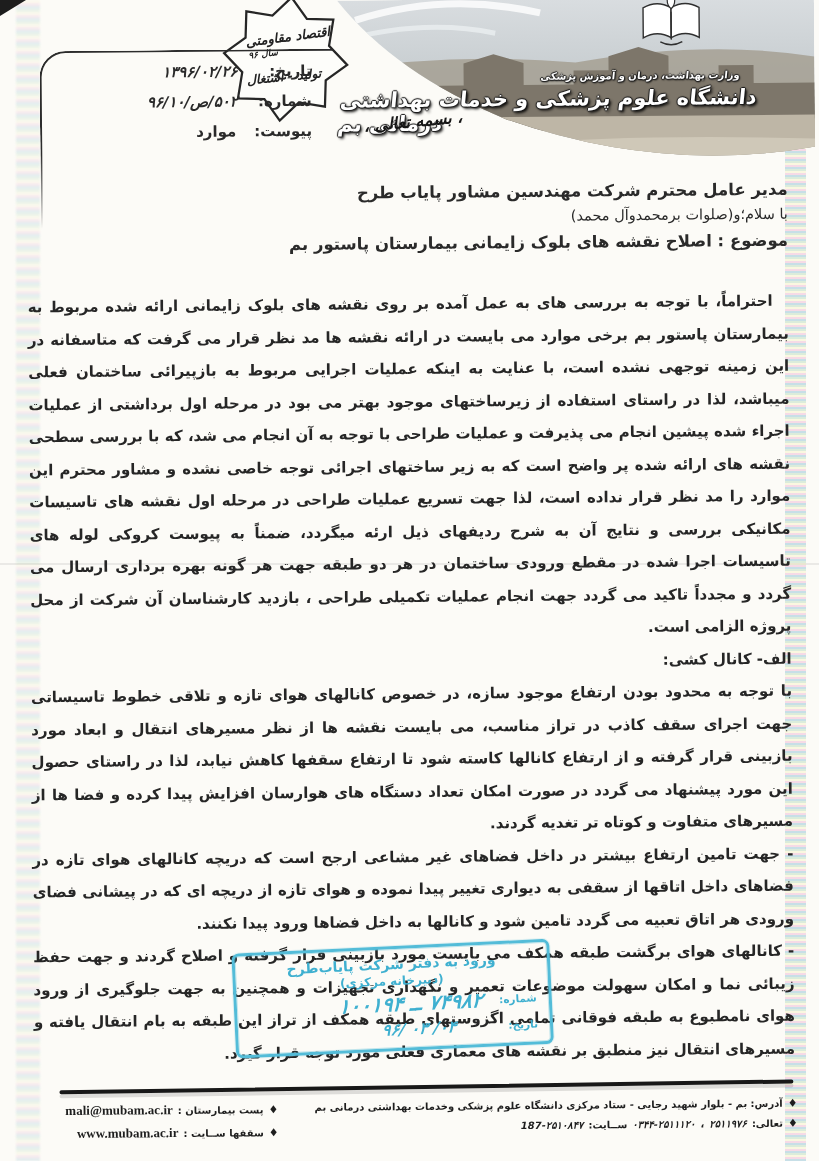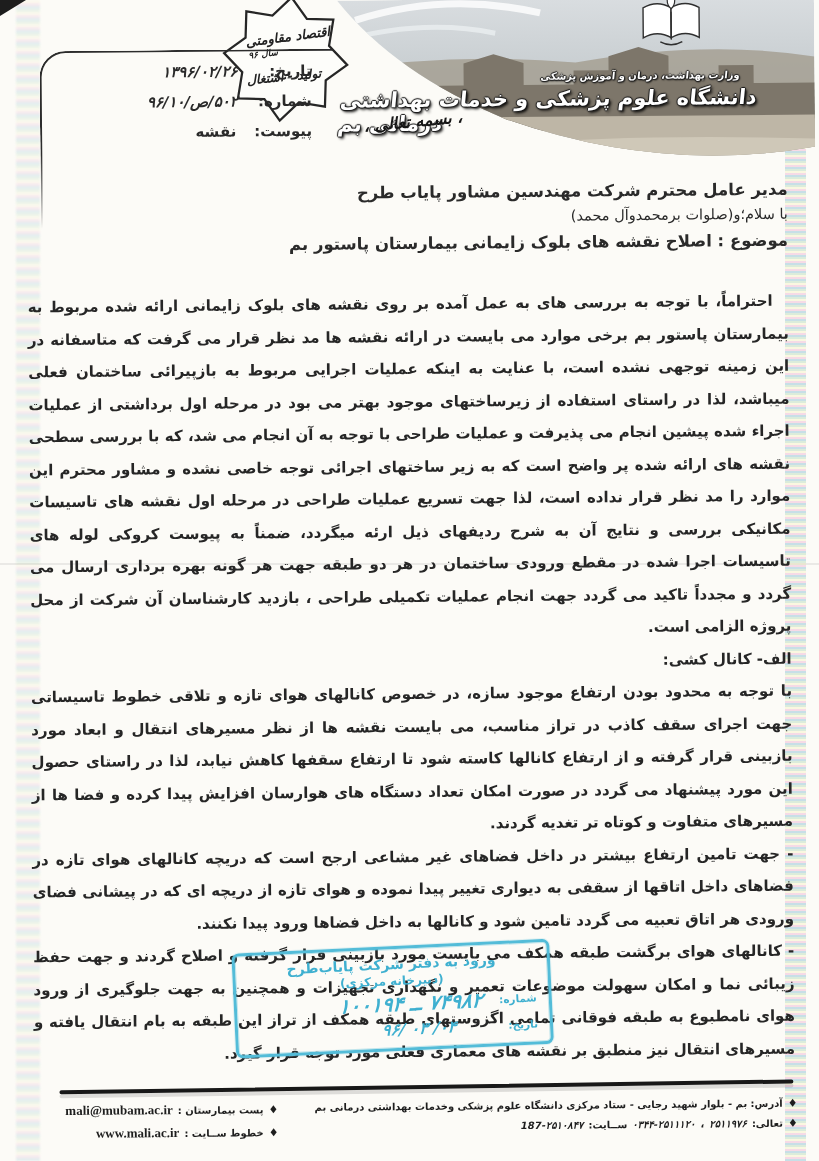--- a/index.html
+++ b/index.html
@@ -141,21 +141,21 @@
         <div class="meta-row">
           <span class="mlabel">تاریخ:</span>
           <span class="num-ltr">۱۳۹۶/۰۲/۲۶</span>
         </div>
         <div class="meta-row">
           <span class="mlabel">شماره:</span>
           <span class="num-ltr">۹۶/۱۰/ص/۵۰۲</span>
         </div>
         <div class="meta-row">
           <span class="mlabel">پیوست:</span>
-          <span>نقشه</span>
+          <span>موارد</span>
         </div>
       </div>
     </div>
 
     <div class="recipient">
       <div class="r1">مدیر عامل محترم شرکت مهندسین مشاور پایاب طرح</div>
       <div class="r2">با سلام؛و(صلوات برمحمدوآل محمد)</div>
       <div class="r3">موضوع : اصلاح نقشه های بلوک زایمانی بیمارستان پاستور بم</div>
     </div>
 
@@ -198,20 +198,20 @@
         </div>
       </div>
       <div class="fcol fleft">
         <div class="fline">
           <span class="fdiamond">♦</span>
           <span>پست بیمارستان :</span>
           <span class="latin">mali@mubam.ac.ir</span>
         </div>
         <div class="fline">
           <span class="fdiamond">♦</span>
-          <span>خطوط ســایت :</span>
-          <span class="latin">www.mali.ac.ir</span>
+          <span>سقفها ســایت :</span>
+          <span class="latin">www.mubam.ac.ir</span>
         </div>
       </div>
     </div>
 
   </div>
 </div>
 
 </body></html>

